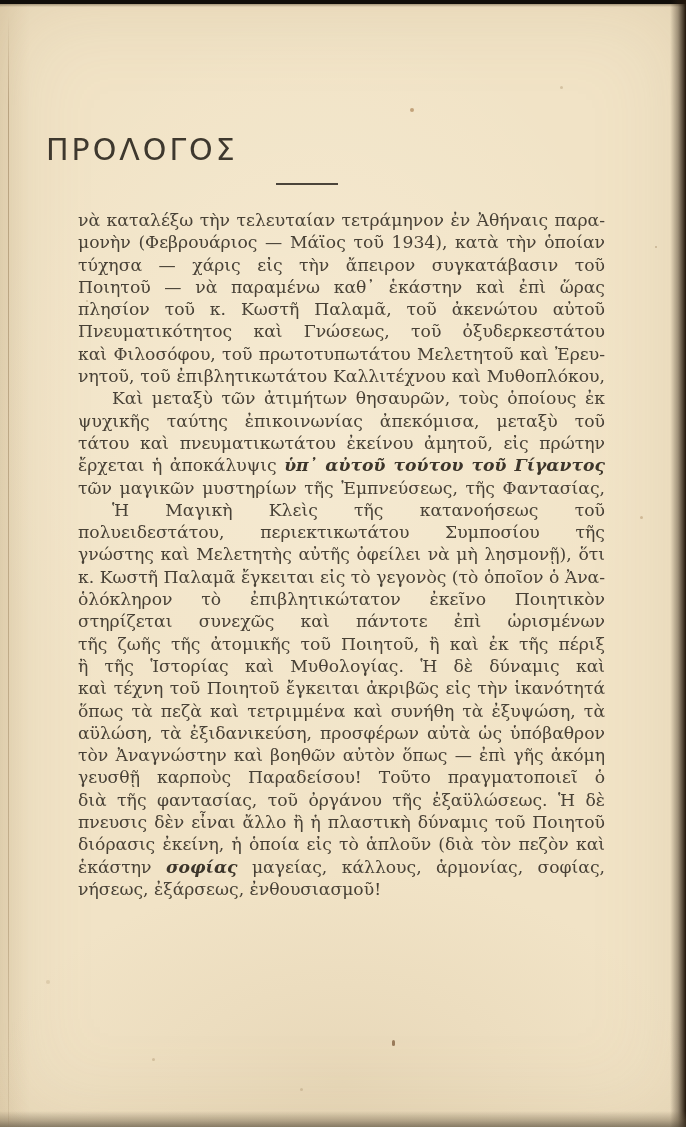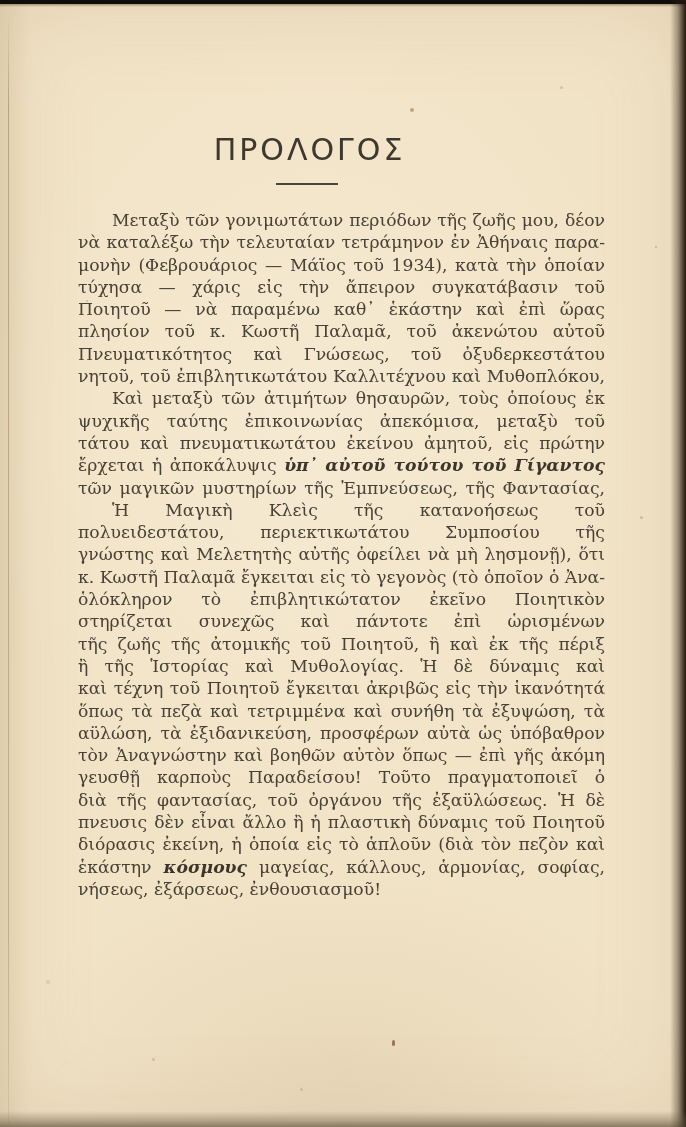--- a/index.html
+++ b/index.html
@@ -36,21 +36,21 @@
   .fold-line {
     position: absolute; left: 8px; top: 16px; bottom: 0; width: 1px;
     background: linear-gradient(to bottom, rgba(150,124,88,0), rgba(150,124,88,0.55) 8%, rgba(150,124,88,0.42) 82%, rgba(150,124,88,0.15));
   }
   .page-title {
     position: absolute;
     top: 132px;
     left: 78px;
     width: 527px;
     transform: translateX(-32px);
-    text-align: center;
+    text-align: left;
     font-family: "DejaVu Sans", sans-serif;
     font-size: 30px;
     font-weight: 400;
     letter-spacing: 3px;
     color: #3e382e;
   }
   .title-rule {
     position: absolute;
     top: 183px;
     left: 276px;
@@ -107,27 +107,27 @@
   <div class="speck s6"></div>
   <div class="speck s7"></div>
   <div class="speck s8"></div>
   <div class="speck s9"></div>
 
   <div class="page-title">ΠΡΟΛΟΓΟΣ</div>
   <div class="title-rule"></div>
 
   <div class="text-block">
       <div class="para">
-        <div class="line first"><span>Μεταξὺ τῶν γονιμωτάτων περιόδων τῆς ζωῆς μου, δέον</span></div>
         <div class="line"><span>νὰ καταλέξω τὴν τελευταίαν τετράμηνον ἐν Ἀθήναις παρα-</span></div>
         <div class="line"><span>μονὴν (Φεβρουάριος — Μάϊος τοῦ 1934), κατὰ τὴν ὁποίαν ηὐ-</span></div>
         <div class="line"><span>τύχησα — χάρις εἰς τὴν ἄπειρον συγκατάβασιν τοῦ μεγάλου</span></div>
         <div class="line"><span>Ποιητοῦ — νὰ παραμένω καθ᾽ ἑκάστην καὶ ἐπὶ ὥρας ὁλοκλήρους,</span></div>
         <div class="line"><span>πλησίον τοῦ κ. Κωστῆ Παλαμᾶ, τοῦ ἀκενώτου αὐτοῦ Ταμείου</span></div>
         <div class="line"><span>Πνευματικότητος καὶ Γνώσεως, τοῦ ὀξυδερκεστάτου Ψυχολόγου</span></div>
+        <div class="line"><span>καὶ Φιλοσόφου, τοῦ πρωτοτυπωτάτου Μελετητοῦ καὶ Ἐρευ-</span></div>
         <div class="line"><span>νητοῦ, τοῦ ἐπιβλητικωτάτου Καλλιτέχνου καὶ Μυθοπλόκου, τοῦ</span></div>
       </div>
       <div class="para">
         <div class="line first"><span>Καὶ μεταξὺ τῶν ἀτιμήτων θησαυρῶν, τοὺς ὁποίους ἐκ τῆς</span></div>
         <div class="line"><span>ψυχικῆς ταύτης ἐπικοινωνίας ἀπεκόμισα, μεταξὺ τοῦ πλουσιω-</span></div>
         <div class="line"><span>τάτου καὶ πνευματικωτάτου ἐκείνου ἀμητοῦ, εἰς πρώτην σειρὰν</span></div>
         <div class="line"><span>ἔρχεται ἡ ἀποκάλυψις </span><span class="bi">ὑπ᾽ αὐτοῦ τούτου τοῦ Γίγαντος Ποιητοῦ</span></div>
         <div class="line"><span>τῶν μαγικῶν μυστηρίων τῆς Ἐμπνεύσεως, τῆς Φαντασίας, τῆς</span></div>
       </div>
       <div class="para">
@@ -140,17 +140,17 @@
         <div class="line"><span>τῆς ζωῆς τῆς ἀτομικῆς τοῦ Ποιητοῦ, ἢ καὶ ἐκ τῆς πέριξ αὐτοῦ</span></div>
         <div class="line"><span>ἢ τῆς Ἱστορίας καὶ Μυθολογίας. Ἡ δὲ δύναμις καὶ μεγαλοφυΐα</span></div>
         <div class="line"><span>καὶ τέχνη τοῦ Ποιητοῦ ἔγκειται ἀκριβῶς εἰς τὴν ἱκανότητά του,</span></div>
         <div class="line"><span>ὅπως τὰ πεζὰ καὶ τετριμμένα καὶ συνήθη τὰ ἐξυψώση, τὰ ἐξ-</span></div>
         <div class="line"><span>αϋλώση, τὰ ἐξιδανικεύση, προσφέρων αὐτὰ ὡς ὑπόβαθρον εἰς</span></div>
         <div class="line"><span>τὸν Ἀναγνώστην καὶ βοηθῶν αὐτὸν ὅπως — ἐπὶ γῆς ἀκόμη ὢν —</span></div>
         <div class="line"><span>γευσθῇ καρποὺς Παραδείσου! Τοῦτο πραγματοποιεῖ ὁ Ποιητὴς</span></div>
         <div class="line"><span>διὰ τῆς φαντασίας, τοῦ ὀργάνου τῆς ἐξαϋλώσεως. Ἡ δὲ Ἔμ-</span></div>
         <div class="line"><span>πνευσις δὲν εἶναι ἄλλο ἢ ἡ πλαστικὴ δύναμις τοῦ Ποιητοῦ καὶ ἡ</span></div>
         <div class="line"><span>διόρασις ἐκείνη, ἡ ὁποία εἰς τὸ ἁπλοῦν (διὰ τὸν πεζὸν καὶ ἀμύητον)</span></div>
-        <div class="line"><span>ἑκάστην </span><span class="bi">κόσμους</span><span> μαγείας, κάλλους, ἁρμονίας, σοφίας, συγκι-</span></div>
+        <div class="line"><span>ἑκάστην </span><span class="bi">σοφίας</span><span> μαγείας, κάλλους, ἁρμονίας, σοφίας, συγκι-</span></div>
         <div class="line last"><span>νήσεως, ἐξάρσεως, ἐνθουσιασμοῦ!</span></div>
       </div>
     </div>
 </div>
 
 </body></html>

